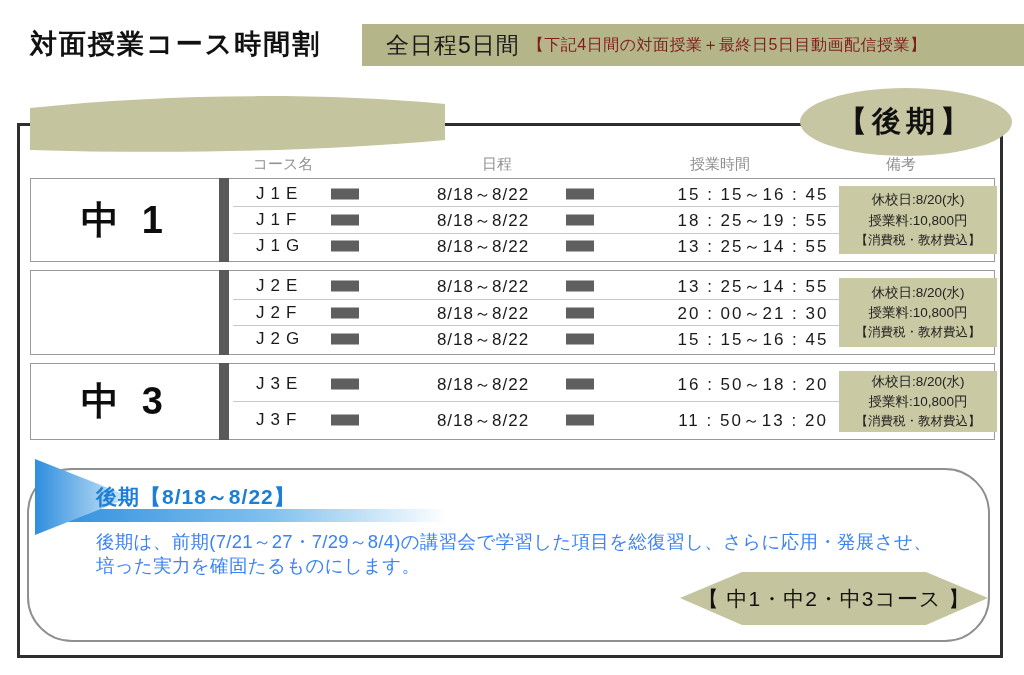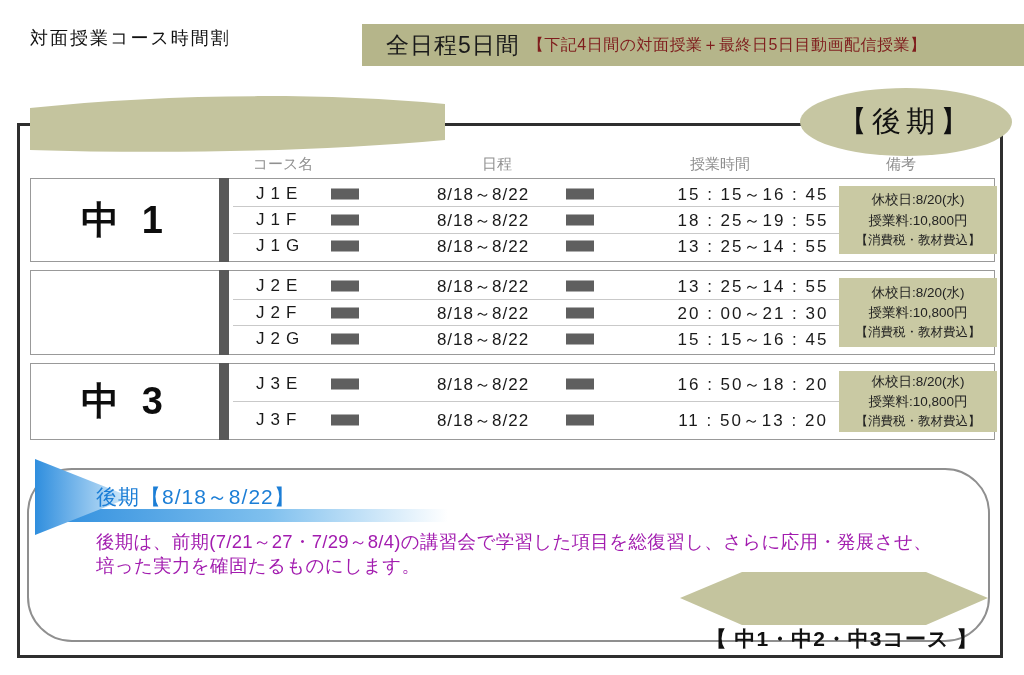--- a/index.html
+++ b/index.html
@@ -3,21 +3,21 @@
 <meta charset="utf-8">
 <style>
   html,body{margin:0;padding:0;}
   body{
     width:1024px;height:675px;position:relative;background:#ffffff;
     font-family:"Liberation Sans","DejaVu Sans",sans-serif;color:#1a1a1a;
     overflow:hidden;
   }
   
   .page-title{
-    position:absolute;left:30px;top:26px;font-size:18px;font-weight:400;
+    position:absolute;left:30px;top:26px;font-size:27px;font-weight:700;
     letter-spacing:2px;color:#111;
   }
   .top-banner{
     position:absolute;left:362px;top:24px;width:662px;height:42px;
     background:#b5b58a;display:flex;align-items:center;padding-left:24px;
     box-sizing:border-box;white-space:nowrap;
   }
   .top-banner .main{font-size:23px;color:#1a1a1a;letter-spacing:1px;}
   .top-banner .sub{font-size:16px;color:#7f1d1d;margin-left:8px;letter-spacing:0.5px;}
   
@@ -28,21 +28,21 @@
   
   .ribbon{position:absolute;left:30px;top:92px;width:415px;height:64px;z-index:3;}
   .ribbon-label{
     position:absolute;left:0;top:6px;width:100%;text-align:center;
     font-size:31px;font-weight:bold;letter-spacing:14px;color:#111;
   }
   .term-ellipse{
     position:absolute;left:800px;top:88px;width:212px;height:68px;z-index:3;
     background:#c6c6a2;border-radius:50%;display:flex;align-items:center;justify-content:center;
   }
-  .term-ellipse span{font-size:29px;font-weight:normal;letter-spacing:5px;color:#111;}
+  .term-ellipse span{font-size:29px;font-weight:bold;letter-spacing:5px;color:#111;}
   
   .col-head{position:absolute;top:155px;font-size:15px;color:#909090;text-align:center;z-index:2;}
   
   .group{
     position:absolute;left:30px;width:965px;border:1px solid #999;
     box-sizing:border-box;background:#fff;z-index:2;
   }
   .grade{
     position:absolute;left:0;top:0;bottom:0;width:188px;display:flex;
     align-items:center;justify-content:center;font-size:38px;font-weight:bold;
@@ -70,32 +70,32 @@
   .footer-box{
     position:absolute;left:27px;top:468px;width:963px;height:174px;
     border:2px solid #8f8f8f;border-radius:45px;box-sizing:border-box;background:#fff;z-index:2;
   }
   .blue-bar{
     position:absolute;left:48px;top:509px;width:400px;height:13px;z-index:3;
     background:linear-gradient(to right,#2f8ede 0%,#7fc0ee 55%,rgba(255,255,255,0) 100%);
   }
   .blue-tri{position:absolute;left:35px;top:459px;z-index:4;}
   .footer-heading{
-    position:absolute;left:96px;top:483px;z-index:4;font-size:21px;font-weight:normal;
+    position:absolute;left:96px;top:483px;z-index:4;font-size:21px;font-weight:bold;
     color:#1c7ed6;letter-spacing:1px;
   }
   .footer-text{
-    position:absolute;left:96px;top:530px;z-index:3;font-size:18.5px;color:#a21caf;
+    position:absolute;left:96px;top:530px;z-index:3;font-size:18.5px;color:#3b82f6;
     line-height:1.3;letter-spacing:0.3px;
   }
   .hexagon{position:absolute;left:680px;top:572px;width:308px;height:53px;z-index:3;}
   .hexagon .hex-label{
-    position:absolute;left:8px;top:0;width:100%;height:100%;display:flex;
-    align-items:center;justify-content:center;font-size:21px;font-weight:bold;
-    letter-spacing:1px;color:#111;margin-top:40px;
+    position:absolute;left:0;top:0;width:100%;height:100%;display:flex;
+    align-items:center;justify-content:center;font-size:21px;font-weight:normal;
+    letter-spacing:1px;color:#111;
   }
 </style>
 </head>
 <body>
 
 <div class="page-title">対面授業コース時間割</div>
 <div class="top-banner">
   <span class="main">全日程5日間</span>
   <span class="sub">【下記4日間の対面授業＋最終日5日目動画配信授業】</span>
 </div>

